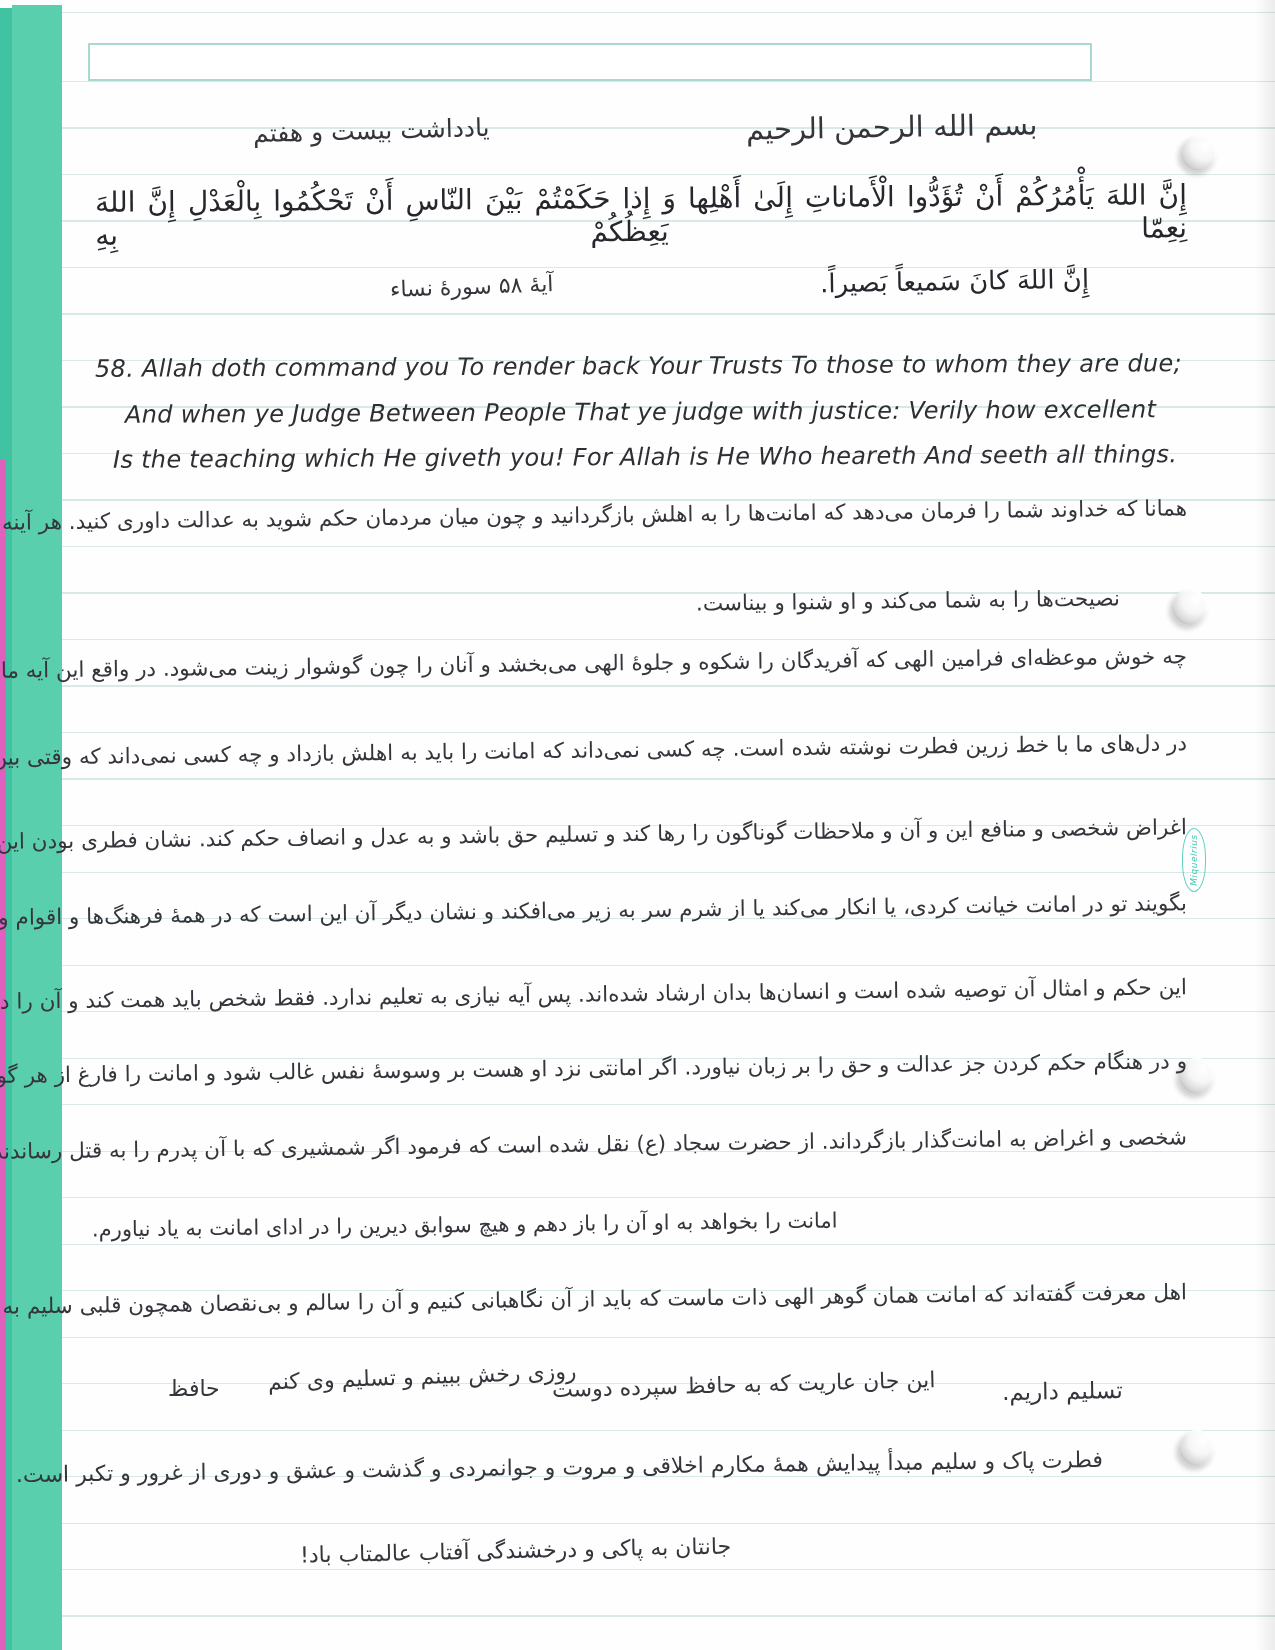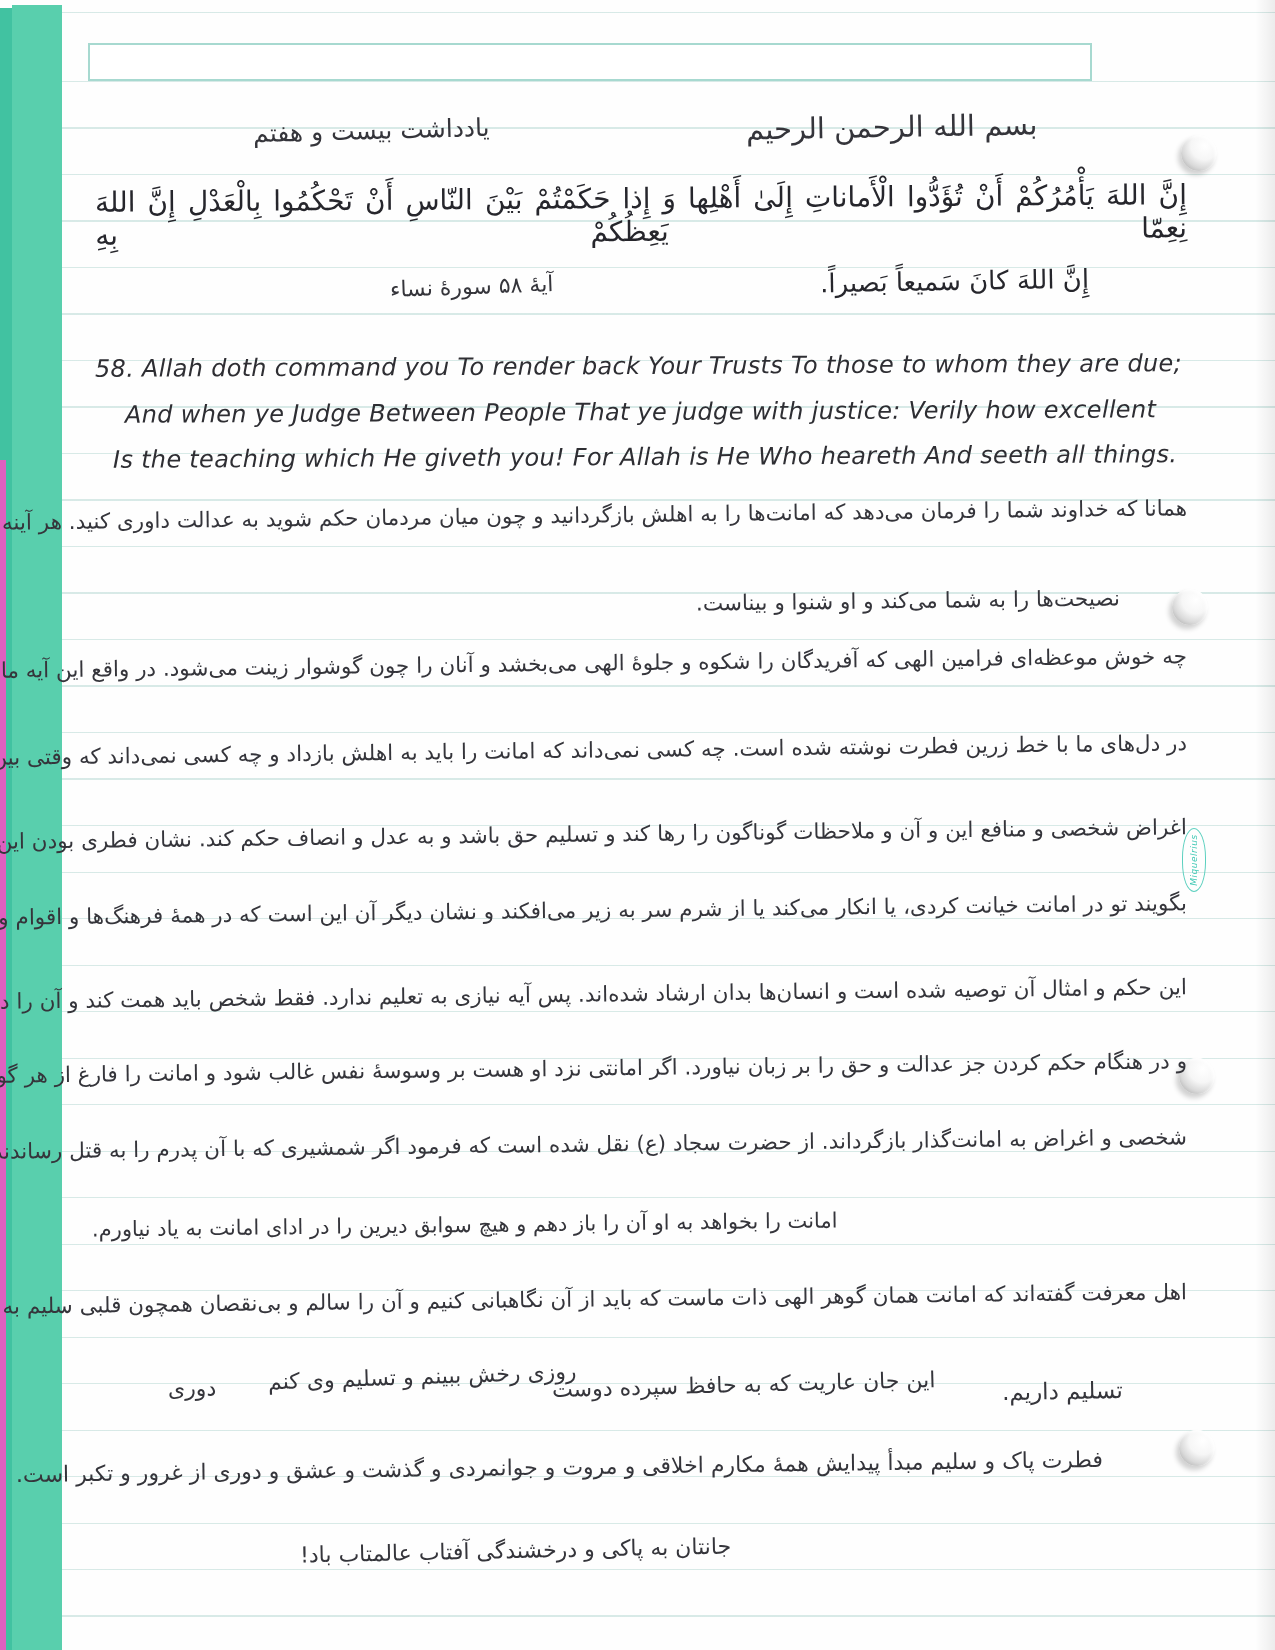--- a/index.html
+++ b/index.html
@@ -128,18 +128,18 @@
   <div class="hw fa p just nowrap p6">بگویند تو در امانت خیانت کردی، یا انکار می‌کند یا از شرم سر به زیر می‌افکند و نشان دیگر آن این است که در همهٔ فرهنگ‌ها و اقوام و ملت‌ها و ادیان و فرهنگ‌ها</div>
   <div class="hw fa p just nowrap p7">این حکم و امثال آن توصیه شده است و انسان‌ها بدان ارشاد شده‌اند. پس آیه نیازی به تعلیم ندارد. فقط شخص باید همت کند و آن را در همهٔ زمینه‌ها به کار زند</div>
   <div class="hw fa p just nowrap p8">و در هنگام حکم کردن جز عدالت و حق را بر زبان نیاورد. اگر امانتی نزد او هست بر وسوسهٔ نفس غالب شود و امانت را فارغ از هر گونه سودای سود یا کینه‌های</div>
   <div class="hw fa p just nowrap p9">شخصی و اغراض به امانت‌گذار بازگرداند. از حضرت سجاد (ع) نقل شده است که فرمود اگر شمشیری که با آن پدرم را به قتل رساندند به نزد من امانت گذارند چون</div>
   <div class="hw fa p nowrap p10">امانت را بخواهد به او آن را باز دهم و هیچ سوابق دیرین را در ادای امانت به یاد نیاورم.</div>
   <div class="hw fa p just nowrap p11">اهل معرفت گفته‌اند که امانت همان گوهر الهی ذات ماست که باید از آن نگاهبانی کنیم و آن را سالم و بی‌نقصان همچون قلبی سلیم به پروردگار ما</div>
 
   <div class="hw fa nowrap poem-intro">تسلیم داریم.</div>
   <div class="hw fa nowrap poem-right">این جان عاریت که به حافظ سپرده دوست</div>
   <div class="hw fa nowrap poem-left">روزی رخش ببینم و تسلیم وی کنم</div>
-  <div class="hw fa nowrap poem-poet">دوری</div>
+  <div class="hw fa nowrap poem-poet">حافظ</div>
 
   <div class="hw fa just nowrap closing">فطرت پاک و سلیم مبدأ پیدایش همهٔ مکارم اخلاقی و مروت و جوانمردی و گذشت و عشق و دوری از غرور و تکبر است.</div>
   <div class="hw fa nowrap blessing">جانتان به پاکی و درخشندگی آفتاب عالمتاب باد!</div>
 
 </div>
 
 </body></html>

